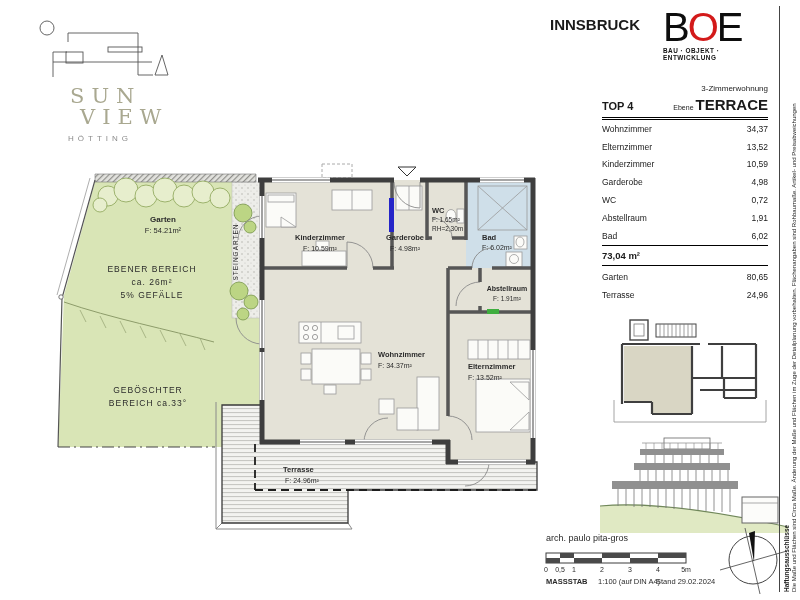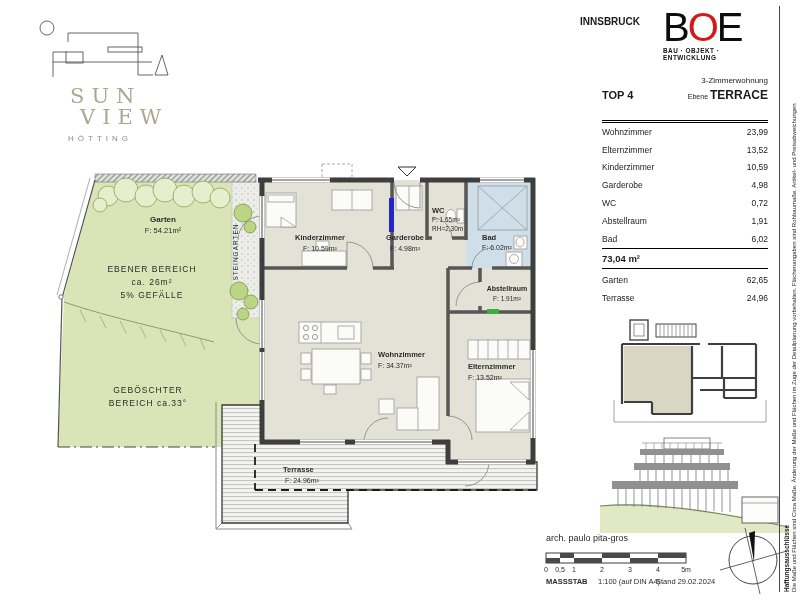--- a/index.html
+++ b/index.html
@@ -2,37 +2,37 @@
 <html><head>
 <meta charset="utf-8">
 <style>
   html,body{margin:0;padding:0;}
   body{width:800px;height:600px;position:relative;background:#fff;
        font-family:"Liberation Sans",sans-serif;overflow:hidden;color:#1a1a1a;}
   .abs{position:absolute;}
   
   #title-block{left:360px;top:14px;width:280px;text-align:right;}
   #main-title{font-size:17px;font-weight:800;letter-spacing:.3px;}
-  #sub-title{font-size:10px;font-weight:700;margin-top:2px;}
+  #sub-title{font-size:15px;font-weight:700;margin-top:2px;}
   
   .logo-word{font-family:"DejaVu Serif",serif;font-size:21px;letter-spacing:7px;color:#a9a890;}
   #logo-hotting{font-size:8px;letter-spacing:4px;color:#8c8c8c;}
   
   #boe{left:663px;top:8px;width:112px;text-align:left;}
   #boe-letters{font-size:40px;font-weight:400;letter-spacing:-2px;line-height:.95;color:#0d0d0d;}
   #boe-letters .o{color:#d31a1a;}
   #boe-tagline{font-size:6.4px;font-weight:700;letter-spacing:.5px;margin-top:1px;color:#111;}
   
-  #unit-panel{left:602px;top:76px;width:166px;}
+  #unit-panel{left:602px;top:84px;width:166px;}
   .type-row{text-align:right;font-size:8px;margin-bottom:3px;}
   .head-row{display:flex;justify-content:space-between;align-items:baseline;
-            border-bottom:3px double #000;padding-bottom:18px;}
+            border-bottom:3px double #000;padding-bottom:4px;}
   .head-top{font-size:11px;font-weight:800;}
   .head-lvl{font-size:7px;}
-  .head-lvl b{font-size:12px;font-weight:800;}
+  .head-lvl b{font-size:15px;font-weight:800;}
   .room-row{display:flex;justify-content:space-between;font-size:8.5px;padding:3.9px 0;}
   .total-row{border-top:1px solid #000;border-bottom:1px solid #000;text-align:left;
              font-weight:800;font-size:9.5px;padding:4px 0;margin-top:1px;margin-bottom:2px;}
   
   #vrule{left:779px;top:6px;width:1px;height:586px;background:#444;}
   #disclaimer{left:783px;top:592px;width:575px;transform:rotate(-90deg);
               transform-origin:0 0;color:#222;line-height:1.25;}
   #disclaimer .d-title{font-size:6.5px;font-weight:700;}
   #disclaimer .d-text{font-size:6px;}
   svg text{font-family:"Liberation Sans",sans-serif;fill:#2b2b2b;}
@@ -286,21 +286,21 @@
 </div>
 
 <div class="abs" id="unit-panel">
   <div class="type-row">3-Zimmerwohnung</div>
   <div class="head-row">
     <span class="head-top">TOP 4</span>
     <span class="head-lvl"><span>Ebene </span><b>TERRACE</b></span>
   </div>
   <div class="room-row">
       <span>Wohnzimmer</span>
-      <span>23,99</span>
+      <span>34,37</span>
     </div>
   <div class="room-row">
       <span>Elternzimmer</span>
       <span>13,52</span>
     </div>
   <div class="room-row">
       <span>Kinderzimmer</span>
       <span>10,59</span>
     </div>
   <div class="room-row">
@@ -315,21 +315,21 @@
       <span>Abstellraum</span>
       <span>1,91</span>
     </div>
   <div class="room-row">
       <span>Bad</span>
       <span>6,02</span>
     </div>
   <div class="total-row">73,04 m²</div>
   <div class="room-row">
       <span>Garten</span>
-      <span>62,65</span>
+      <span>80,65</span>
     </div>
   <div class="room-row">
       <span>Terrasse</span>
       <span>24,96</span>
     </div>
 </div>
 
 <div class="abs" id="vrule"></div>
 <div class="abs" id="disclaimer">
   <div class="d-title">Haftungsausschlüsse</div>

